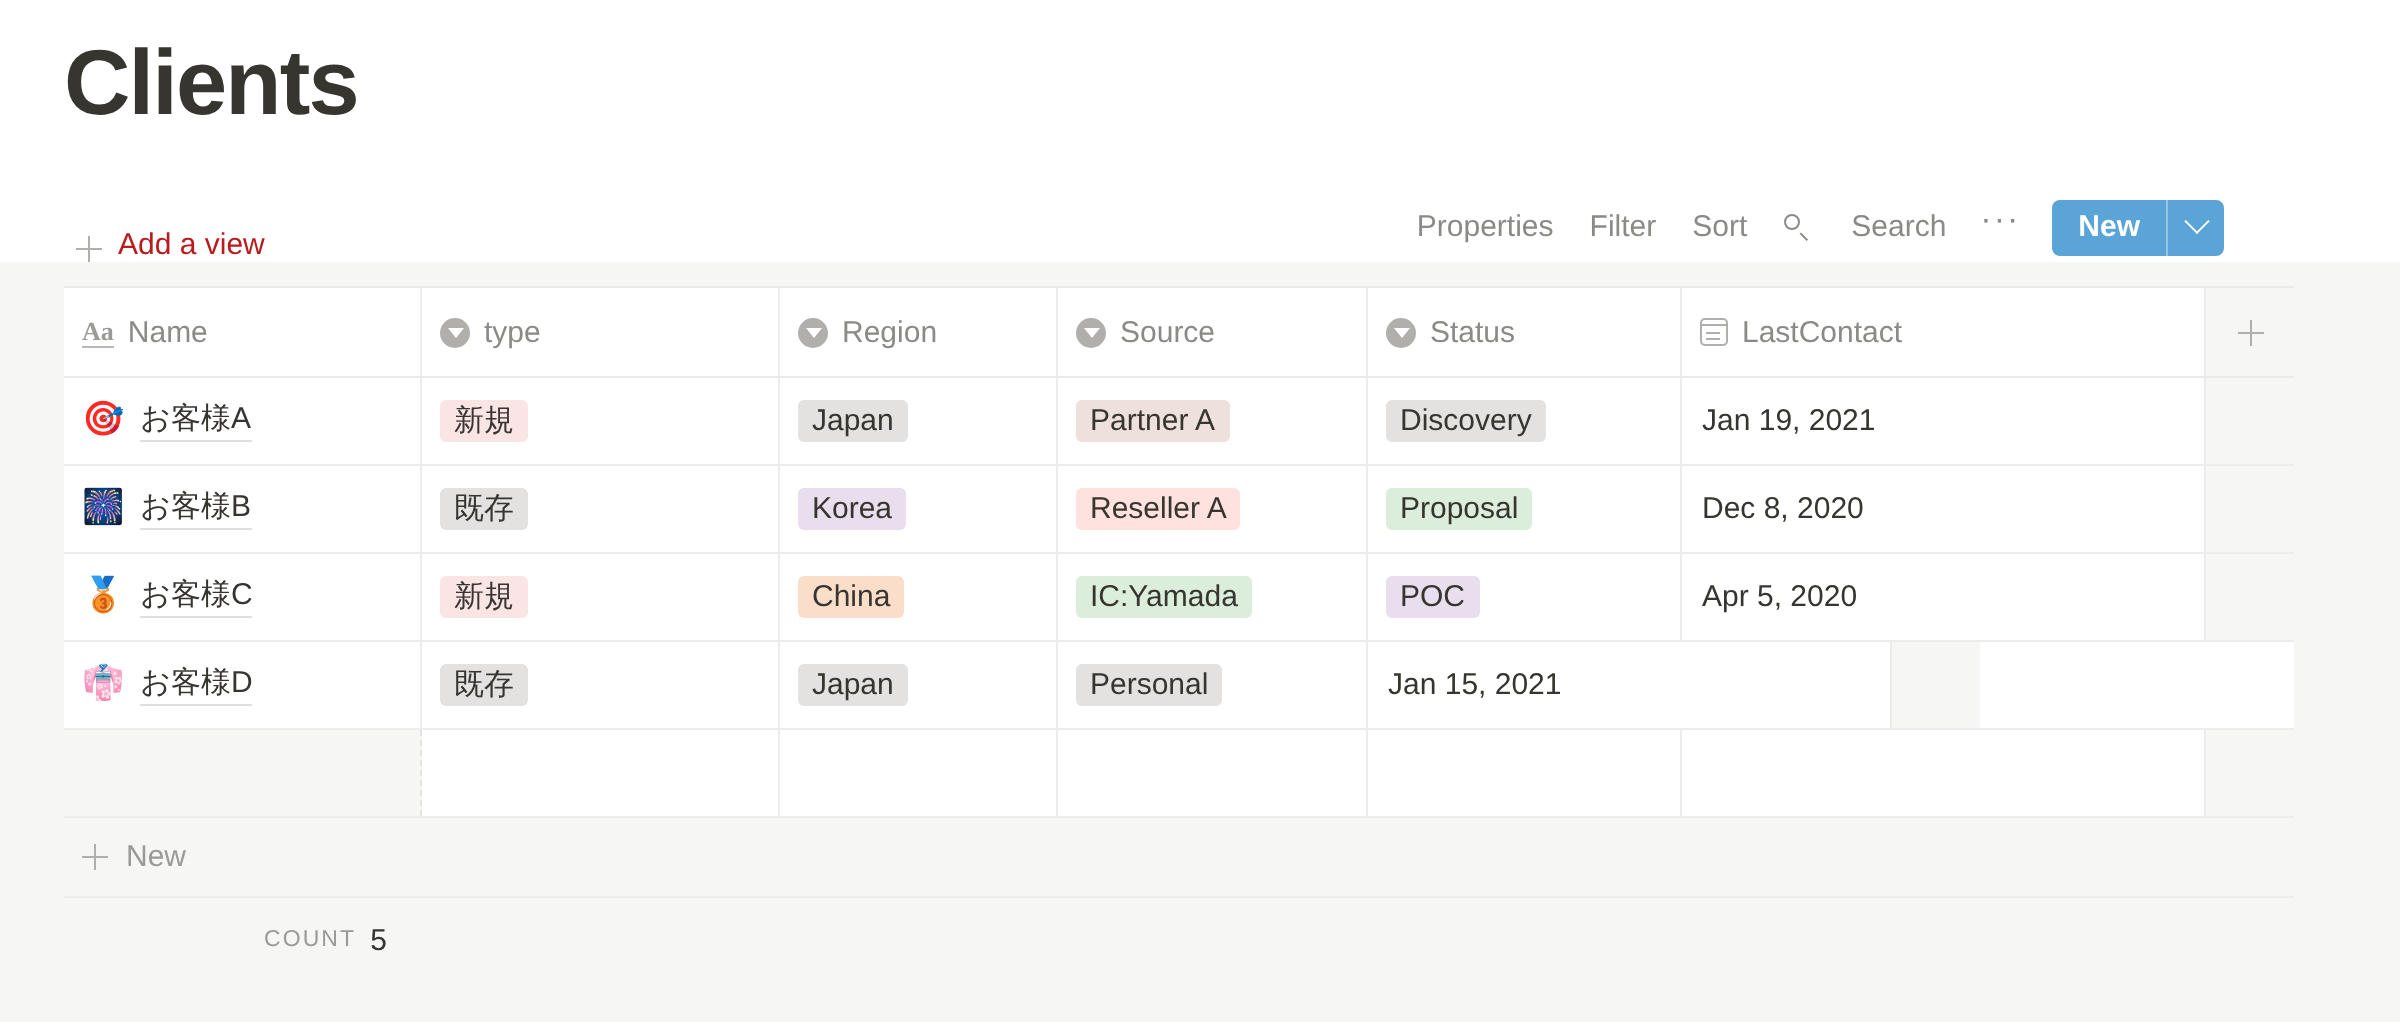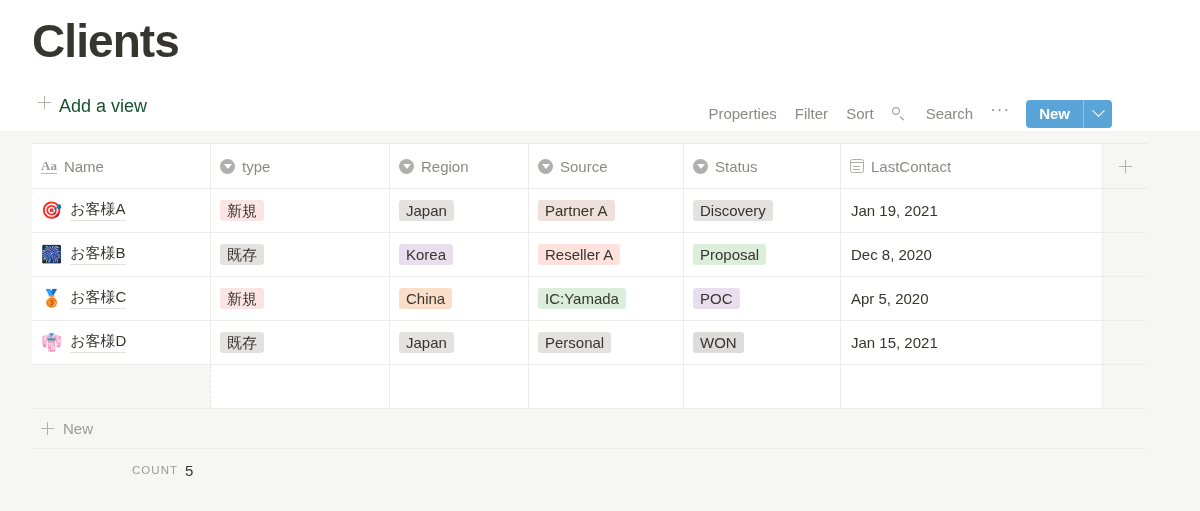--- a/index.html
+++ b/index.html
@@ -50,24 +50,24 @@
     height: 35px;
     display: flex;
     align-items: center;
   }
   .add-view {
     position: absolute;
     left: 38px;
     top: 0;
     height: 35px;
     display: flex;
-    align-items: flex-start;
+    align-items: flex-end;
     gap: 8px;
-    color: #14532d;
-    font-size: 18px;
+    color: #b91c1c;
+    font-size: 15px;
     cursor: pointer;
   }
   .plus-glyph {
     position: relative;
     width: 13px;
     height: 13px;
     display: inline-block;
   }
   .plus-glyph::before, .plus-glyph::after {
     content: "";
@@ -473,23 +473,20 @@
           </div>
           <div class="tcell c-type">
             <span class="tag" style="background: rgb(227, 226, 224);">既存</span>
           </div>
           <div class="tcell c-region">
             <span class="tag" style="background: rgb(227, 226, 224);">Japan</span>
           </div>
           <div class="tcell c-source">
             <span class="tag" style="background: rgb(227, 226, 224);">Personal</span>
           </div>
-          <div class="tcell c-status">
-            <span class="tag" style="background: rgb(221, 220, 218);">WON</span>
-          </div>
           <div class="tcell c-date">
             <span class="date-text">Jan 15, 2021</span>
           </div>
           <div class="tcell c-add"></div>
         </div>
         <div class="trow empty-row">
           <div class="tcell c-name name-cell"></div>
           <div class="tcell c-type"></div>
           <div class="tcell c-region"></div>
           <div class="tcell c-source"></div>

